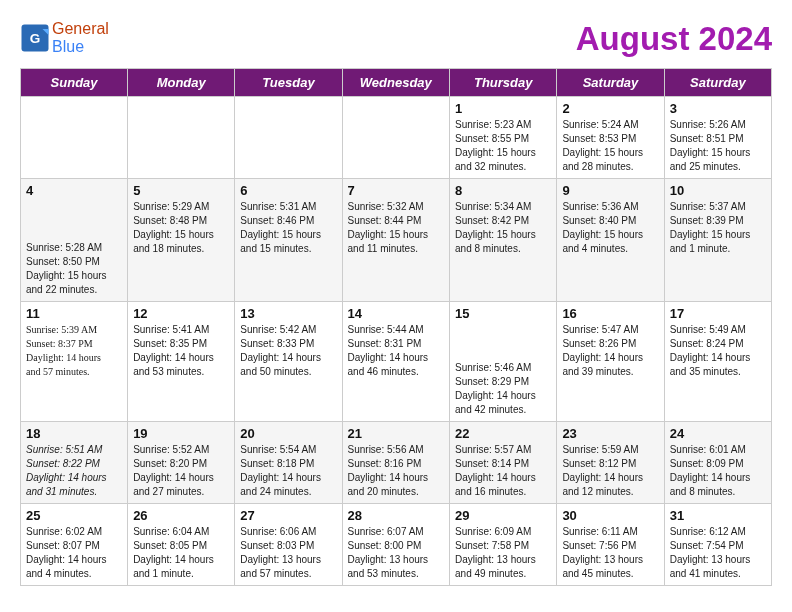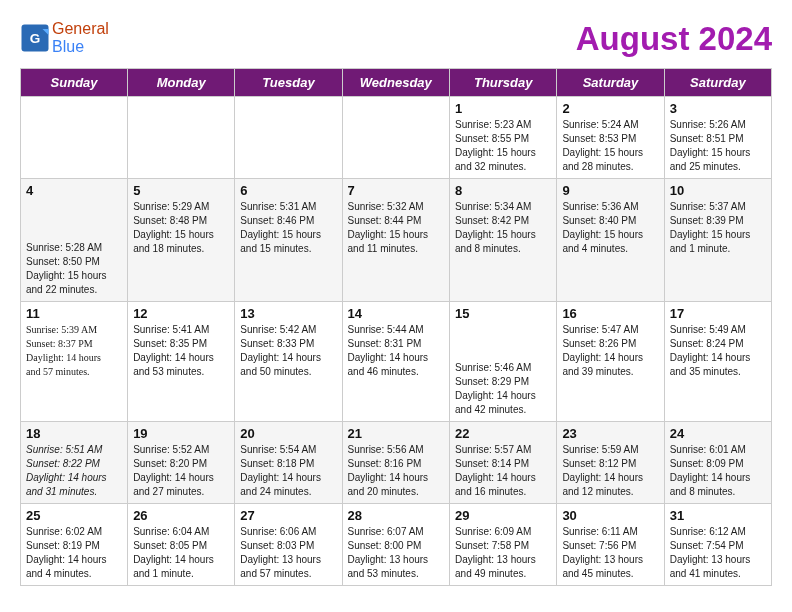--- a/index.html
+++ b/index.html
@@ -291,21 +291,21 @@
           <div class="day-details" style="white-space: pre-line;">Sunrise: 6:01 AM
 Sunset: 8:09 PM
 Daylight: 14 hours
 and 8 minutes.</div>
         </td>
       </tr>
       <tr>
         <td>
           <div class="day-num">25</div>
           <div class="day-details" style="white-space: pre-line;">Sunrise: 6:02 AM
-Sunset: 8:19 PM
+Sunset: 8:07 PM
 Daylight: 14 hours
 and 4 minutes.</div>
         </td>
         <td>
           <div class="day-num">26</div>
           <div class="day-details" style="white-space: pre-line;">Sunrise: 6:04 AM
 Sunset: 8:05 PM
 Daylight: 14 hours
 and 1 minute.</div>
         </td>

